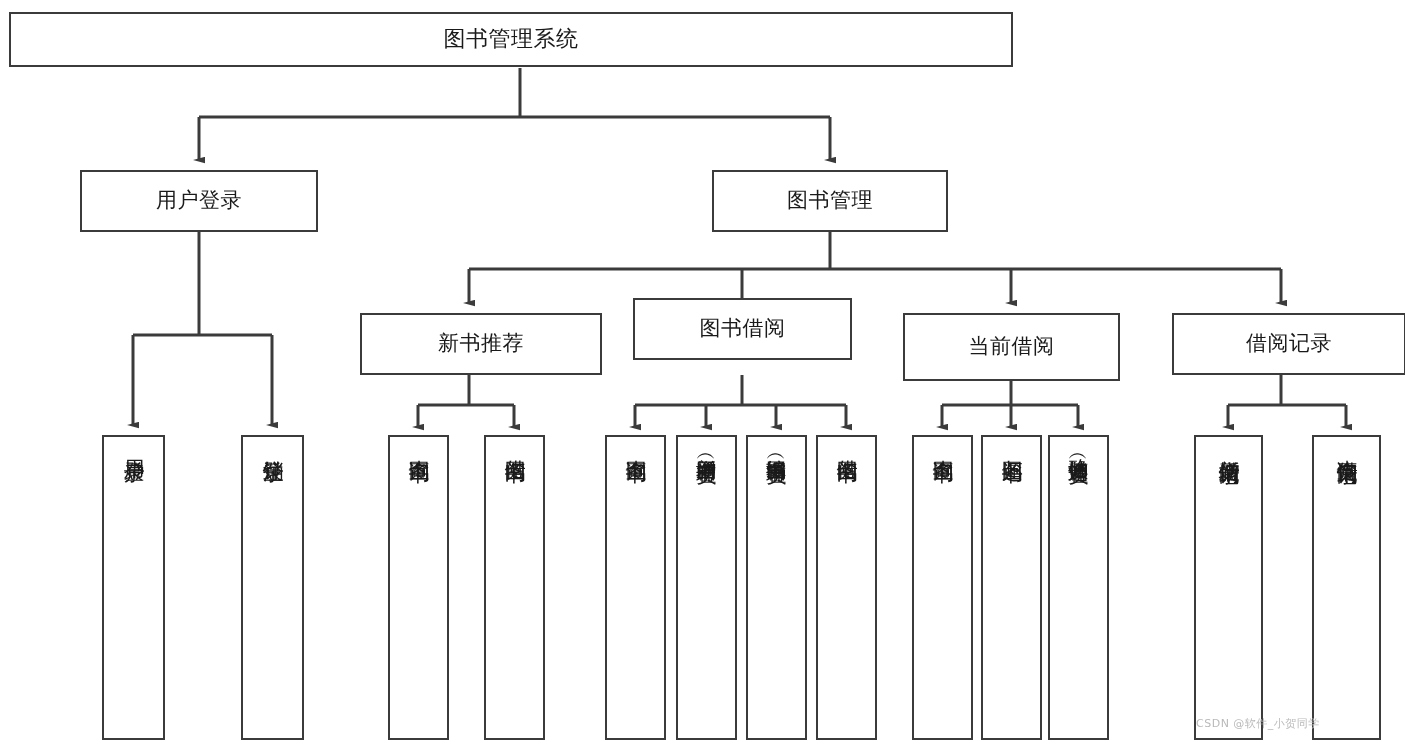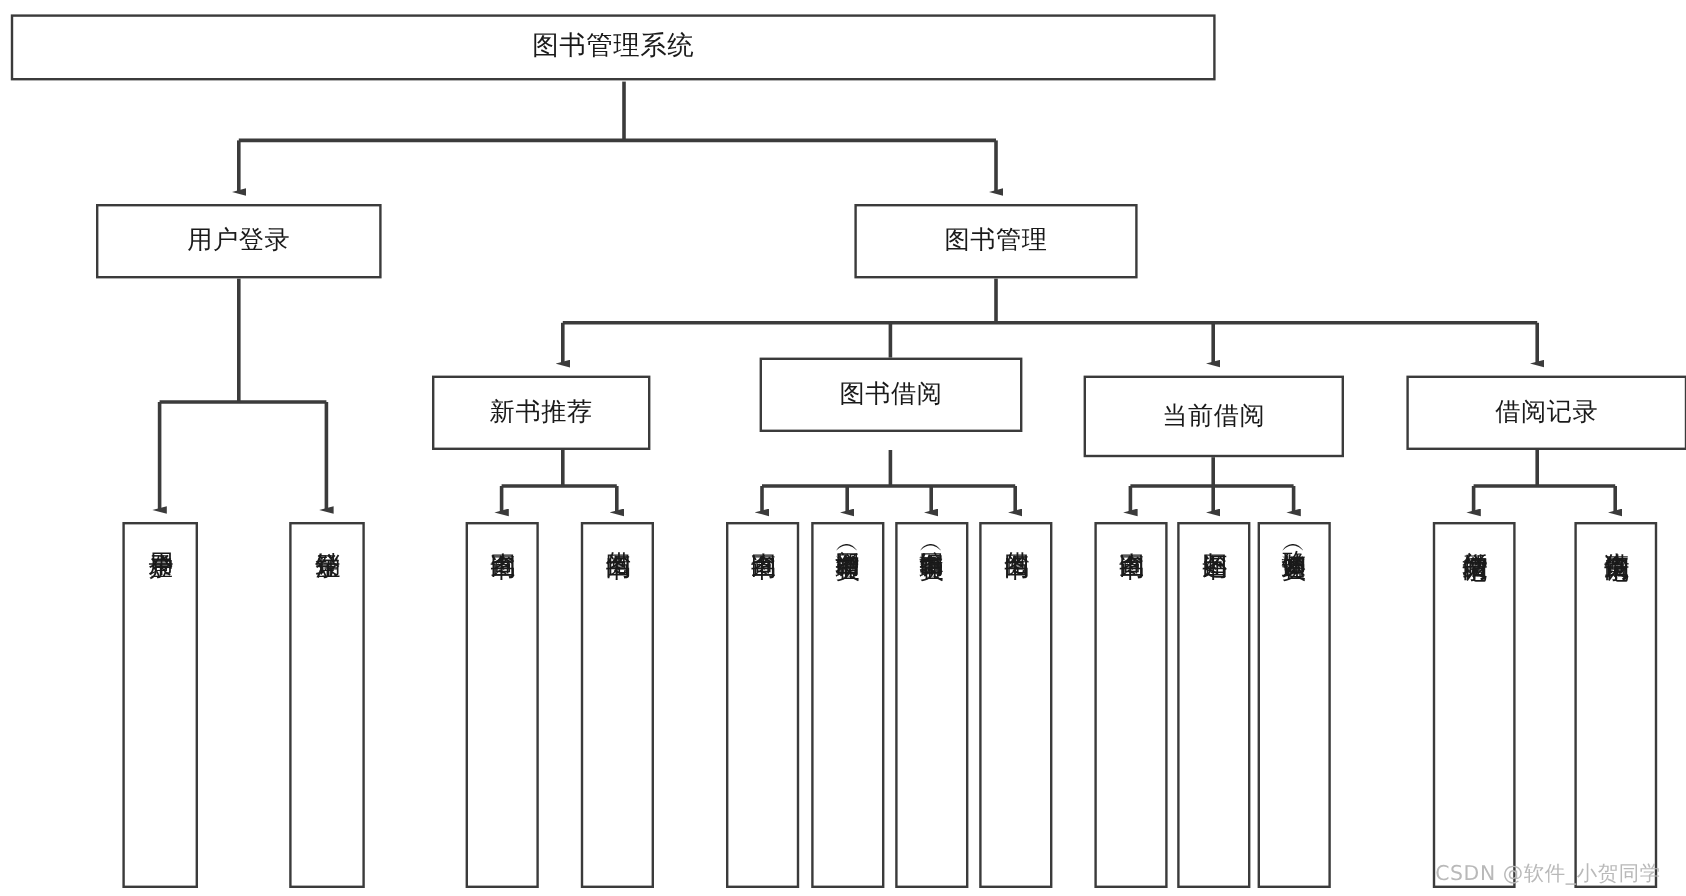--- a/index.html
+++ b/index.html
@@ -68,21 +68,21 @@
     font-size: 21px;
     line-height: 1.22;
     letter-spacing: 1px;
     white-space: nowrap;
   }
   .node.vert.narrow .label {
     font-size: 20px;
   }
   .watermark {
     position: absolute;
-    font-size: 17px;
+    font-size: 11px;
     color: #b9b9b9;
     white-space: nowrap;
     letter-spacing: 0.5px;
     pointer-events: none;
   }
 </style>
 </head>
 <body>
 
 <div id="diagram-root">
@@ -148,21 +148,21 @@
     </div>
 
     <div class="node horiz" style="left:80px; top:170px; width:238px; height:62px;">
       <span class="label">用户登录</span>
     </div>
 
     <div class="node horiz" style="left:712px; top:170px; width:236px; height:62px;">
       <span class="label">图书管理</span>
     </div>
 
-    <div class="node horiz" style="left:360px; top:313px; width:182px; height:62px;">
+    <div class="node horiz" style="left:360px; top:313px; width:242px; height:62px;">
       <span class="label">新书推荐</span>
     </div>
 
     <div class="node horiz" style="left:633px; top:298px; width:219px; height:62px;">
       <span class="label">图书借阅</span>
     </div>
 
     <div class="node horiz" style="left:903px; top:313px; width:217px; height:68px;">
       <span class="label">当前借阅</span>
     </div>

